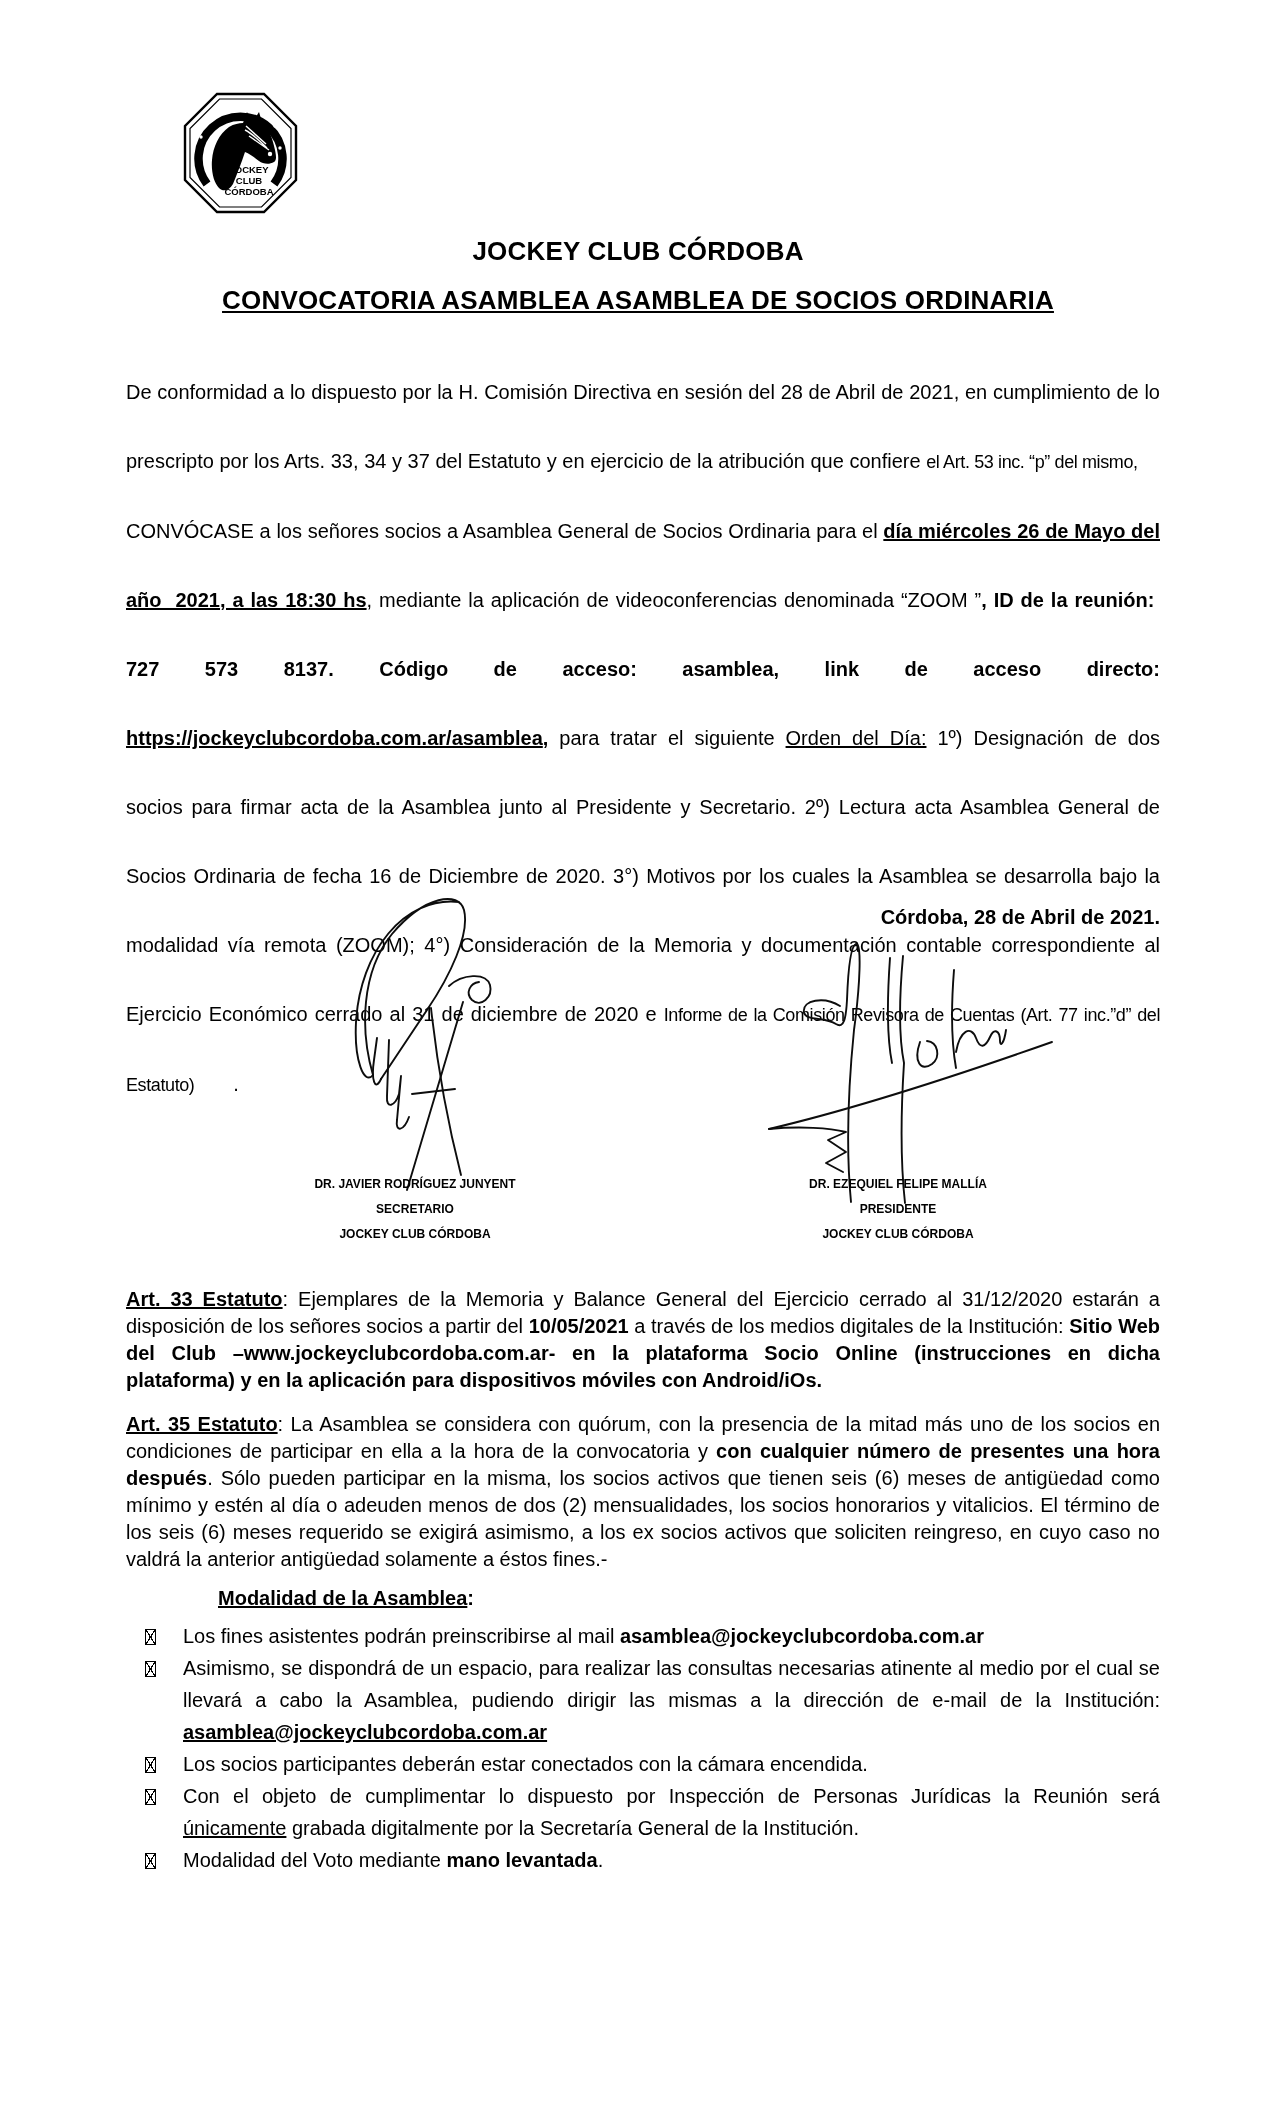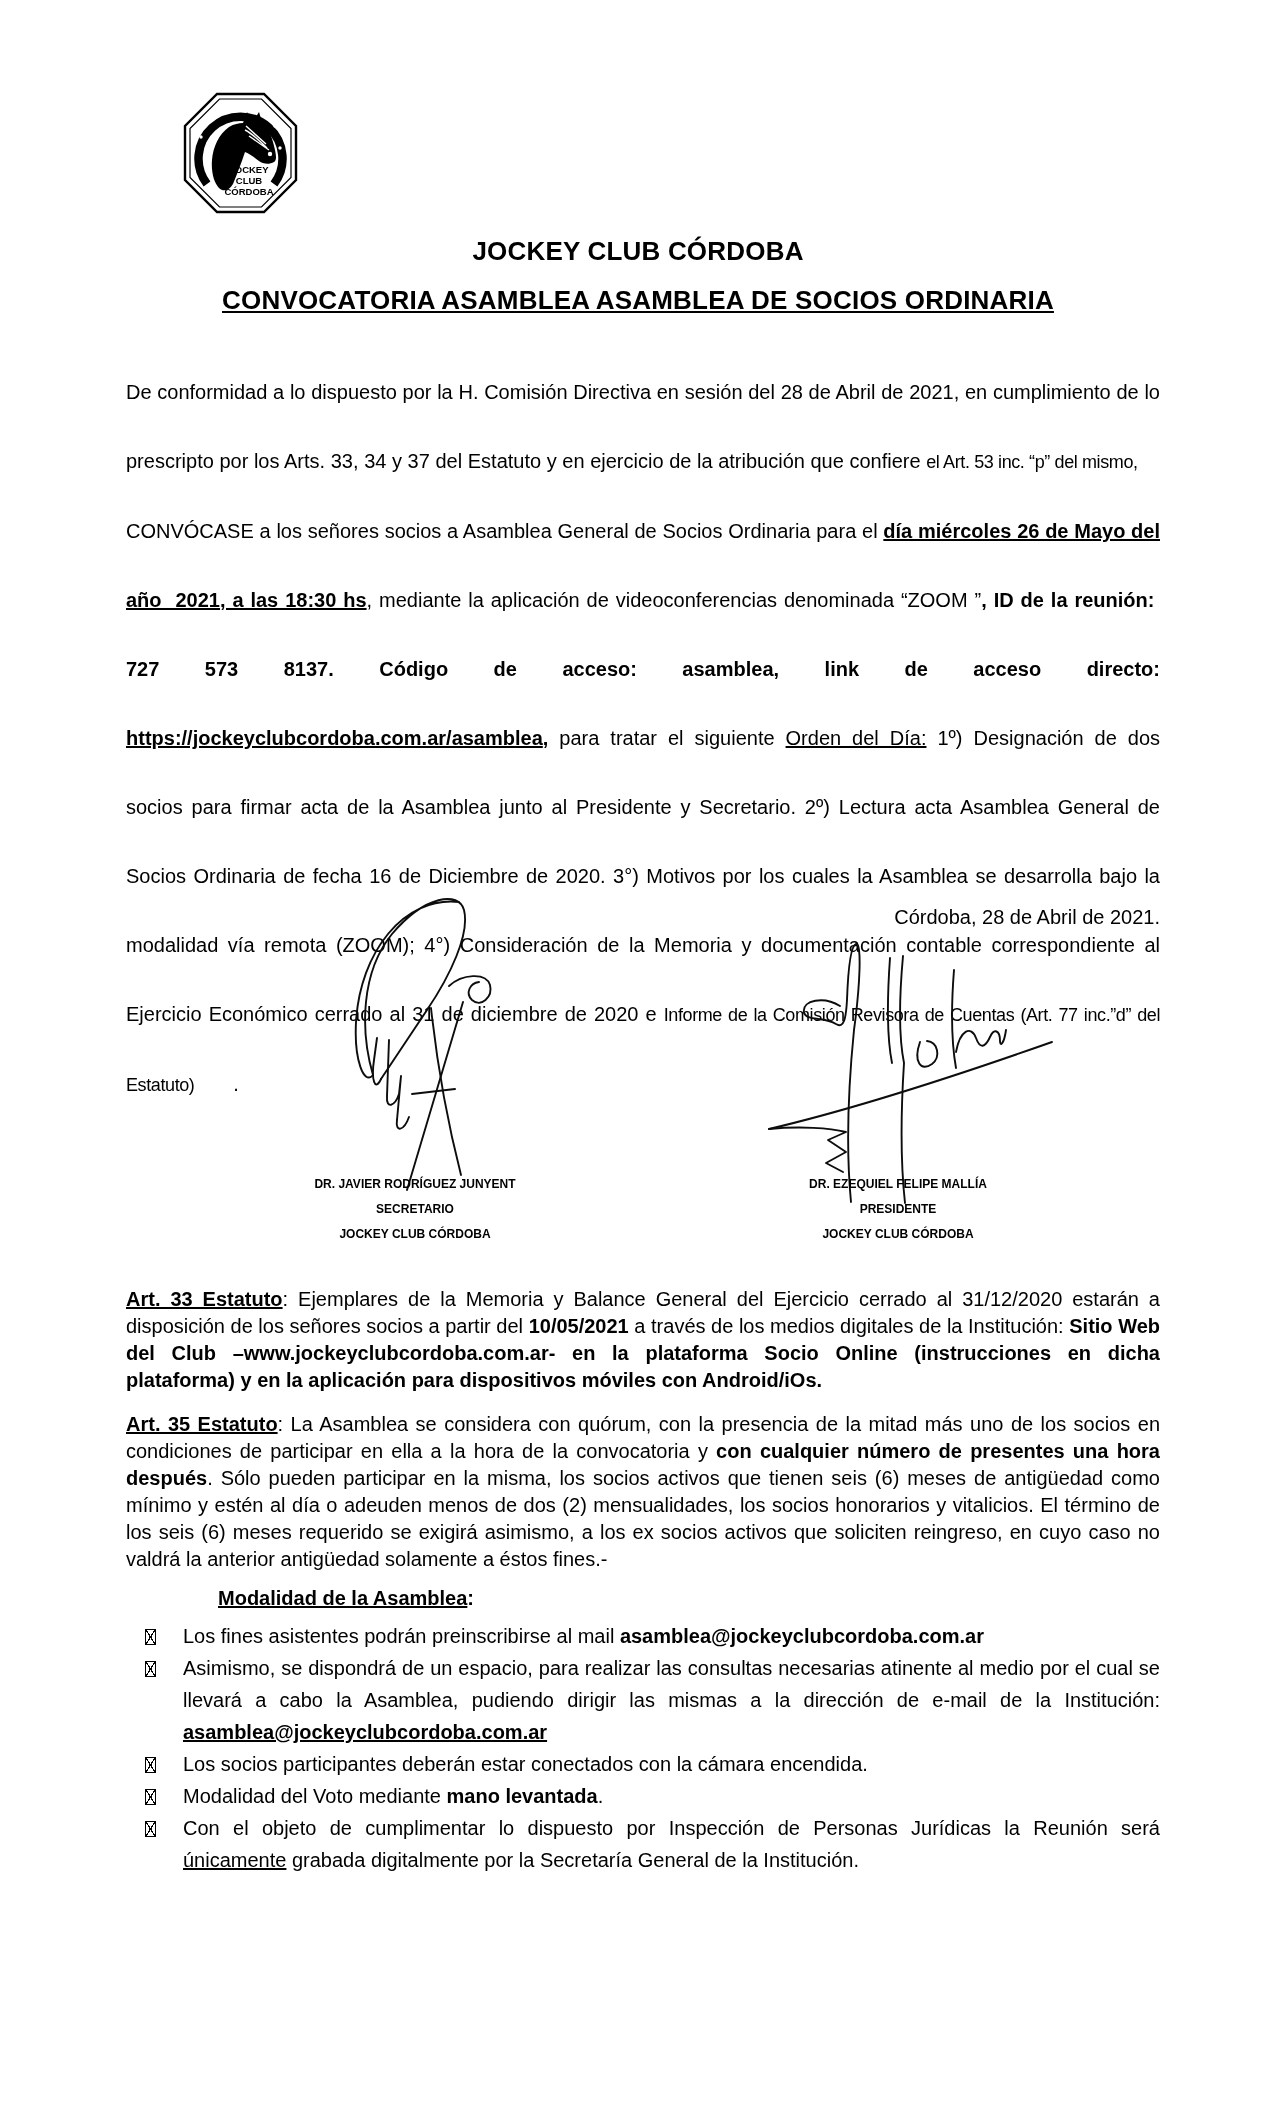--- a/index.html
+++ b/index.html
@@ -23,21 +23,21 @@
   .subtitle{left:0;top:284px;width:1276px;text-align:center;
             font-size:26px;font-weight:bold;line-height:32px;text-decoration:underline;letter-spacing:.2px;}
 
   
   .para-main{left:126px;top:358px;width:1034px;
              font-size:20px;line-height:69px;text-align:justify;}
   .condensed{font-size:18px;letter-spacing:-0.4px;}
 
   
   .dateline{left:126px;top:905px;width:1034px;text-align:right;
-            font-size:20px;line-height:24px;}
+            font-size:20px;line-height:24px;font-weight:bold;}
 
   
   .sig-block{width:420px;text-align:center;font-size:12px;font-weight:bold;line-height:25px;}
   .sig-left{left:205px;top:1172px;}
   .sig-right{left:688px;top:1172px;}
 
   
   .para-single{left:126px;top:1286px;width:1034px;
                font-size:20px;line-height:27px;text-align:justify;}
   .para-art35{top:1411px;}
@@ -151,21 +151,21 @@
     <li>
       <span class="notdef"></span>
       <span><span>Asimismo, se dispondrá de un espacio, para realizar las consultas necesarias atinente al medio por el cual se llevará a cabo la Asamblea, pudiendo dirigir las mismas a la dirección de e-mail de la Institución: </span><span style="font-weight: bold; text-decoration: underline;">asamblea@jockeyclubcordoba.com.ar</span></span>
     </li>
     <li>
       <span class="notdef"></span>
       <span><span>Los socios participantes deberán estar conectados con la cámara encendida.</span></span>
     </li>
     <li>
       <span class="notdef"></span>
-      <span><span>Modalidad del Voto mediante </span><span style="font-weight: bold;">mano levantada</span><span>.</span></span>
+      <span><span>Con el objeto de cumplimentar lo dispuesto por Inspección de Personas Jurídicas la Reunión será </span><span style="text-decoration: underline;">únicamente</span><span> grabada digitalmente por la Secretaría General de la Institución.</span></span>
     </li>
     <li>
       <span class="notdef"></span>
-      <span><span>Con el objeto de cumplimentar lo dispuesto por Inspección de Personas Jurídicas la Reunión será </span><span style="text-decoration: underline;">únicamente</span><span> grabada digitalmente por la Secretaría General de la Institución.</span></span>
+      <span><span>Modalidad del Voto mediante </span><span style="font-weight: bold;">mano levantada</span><span>.</span></span>
     </li>
   </ul>
 
 </div>
 
 </body></html>

